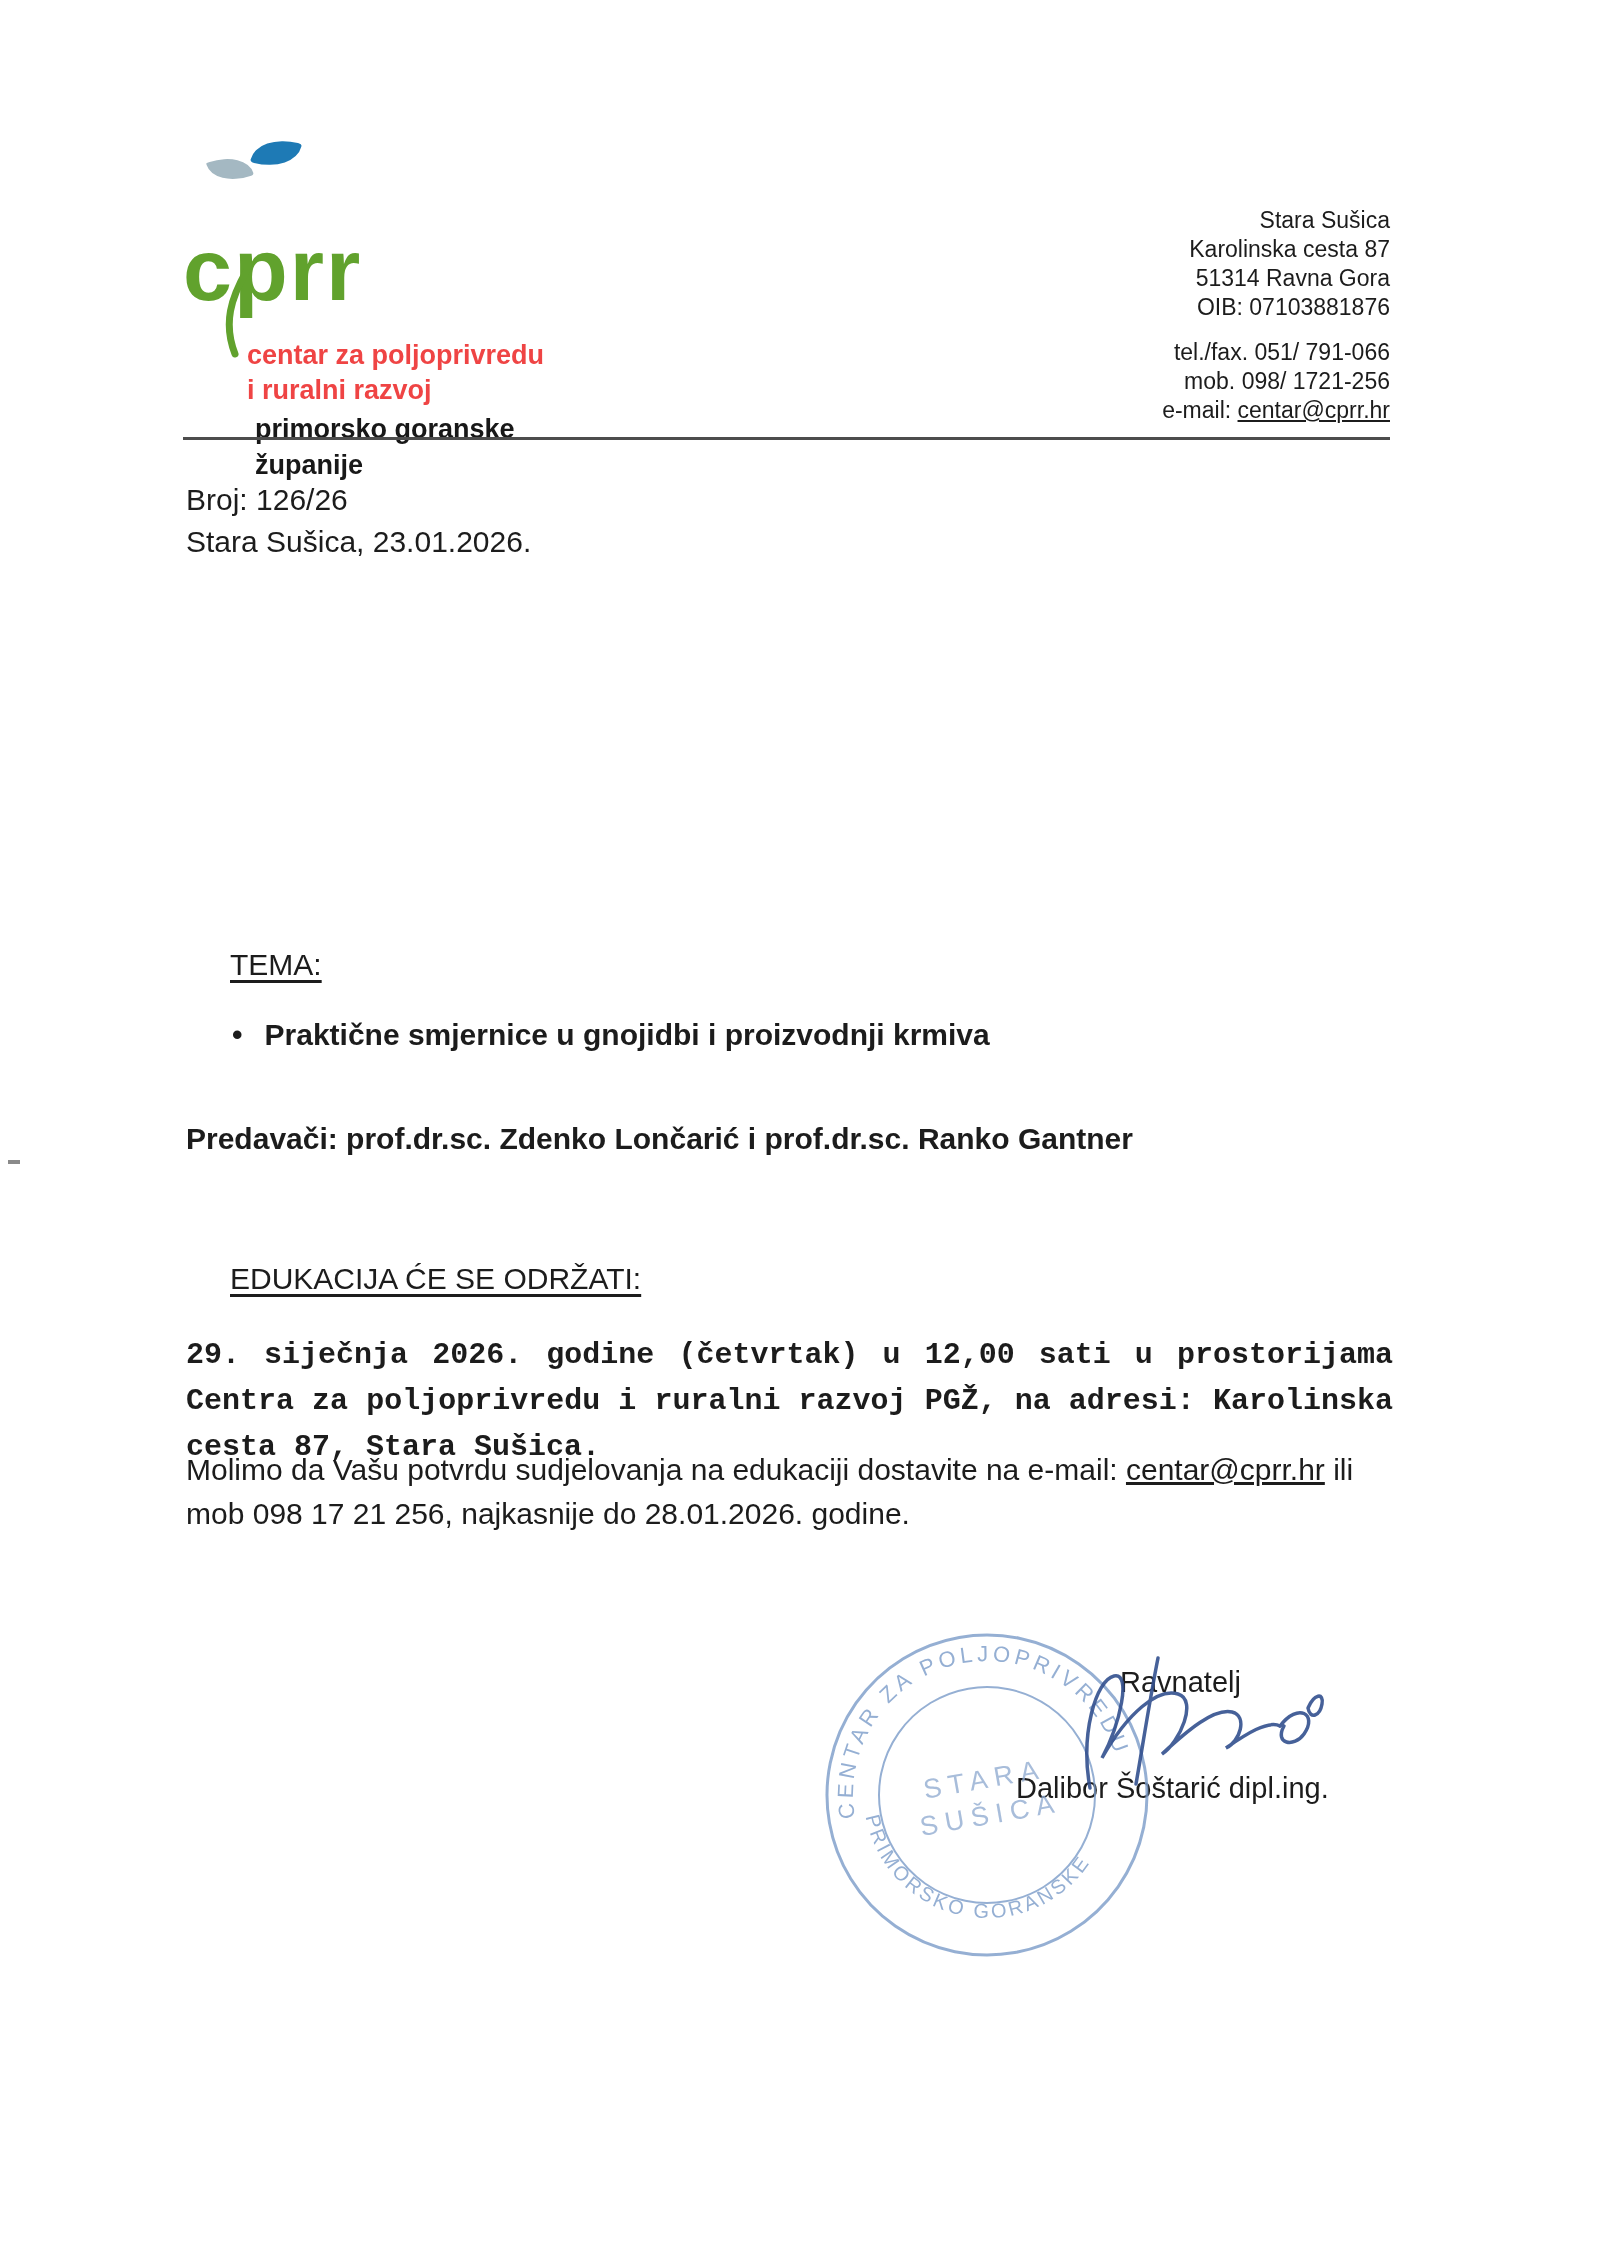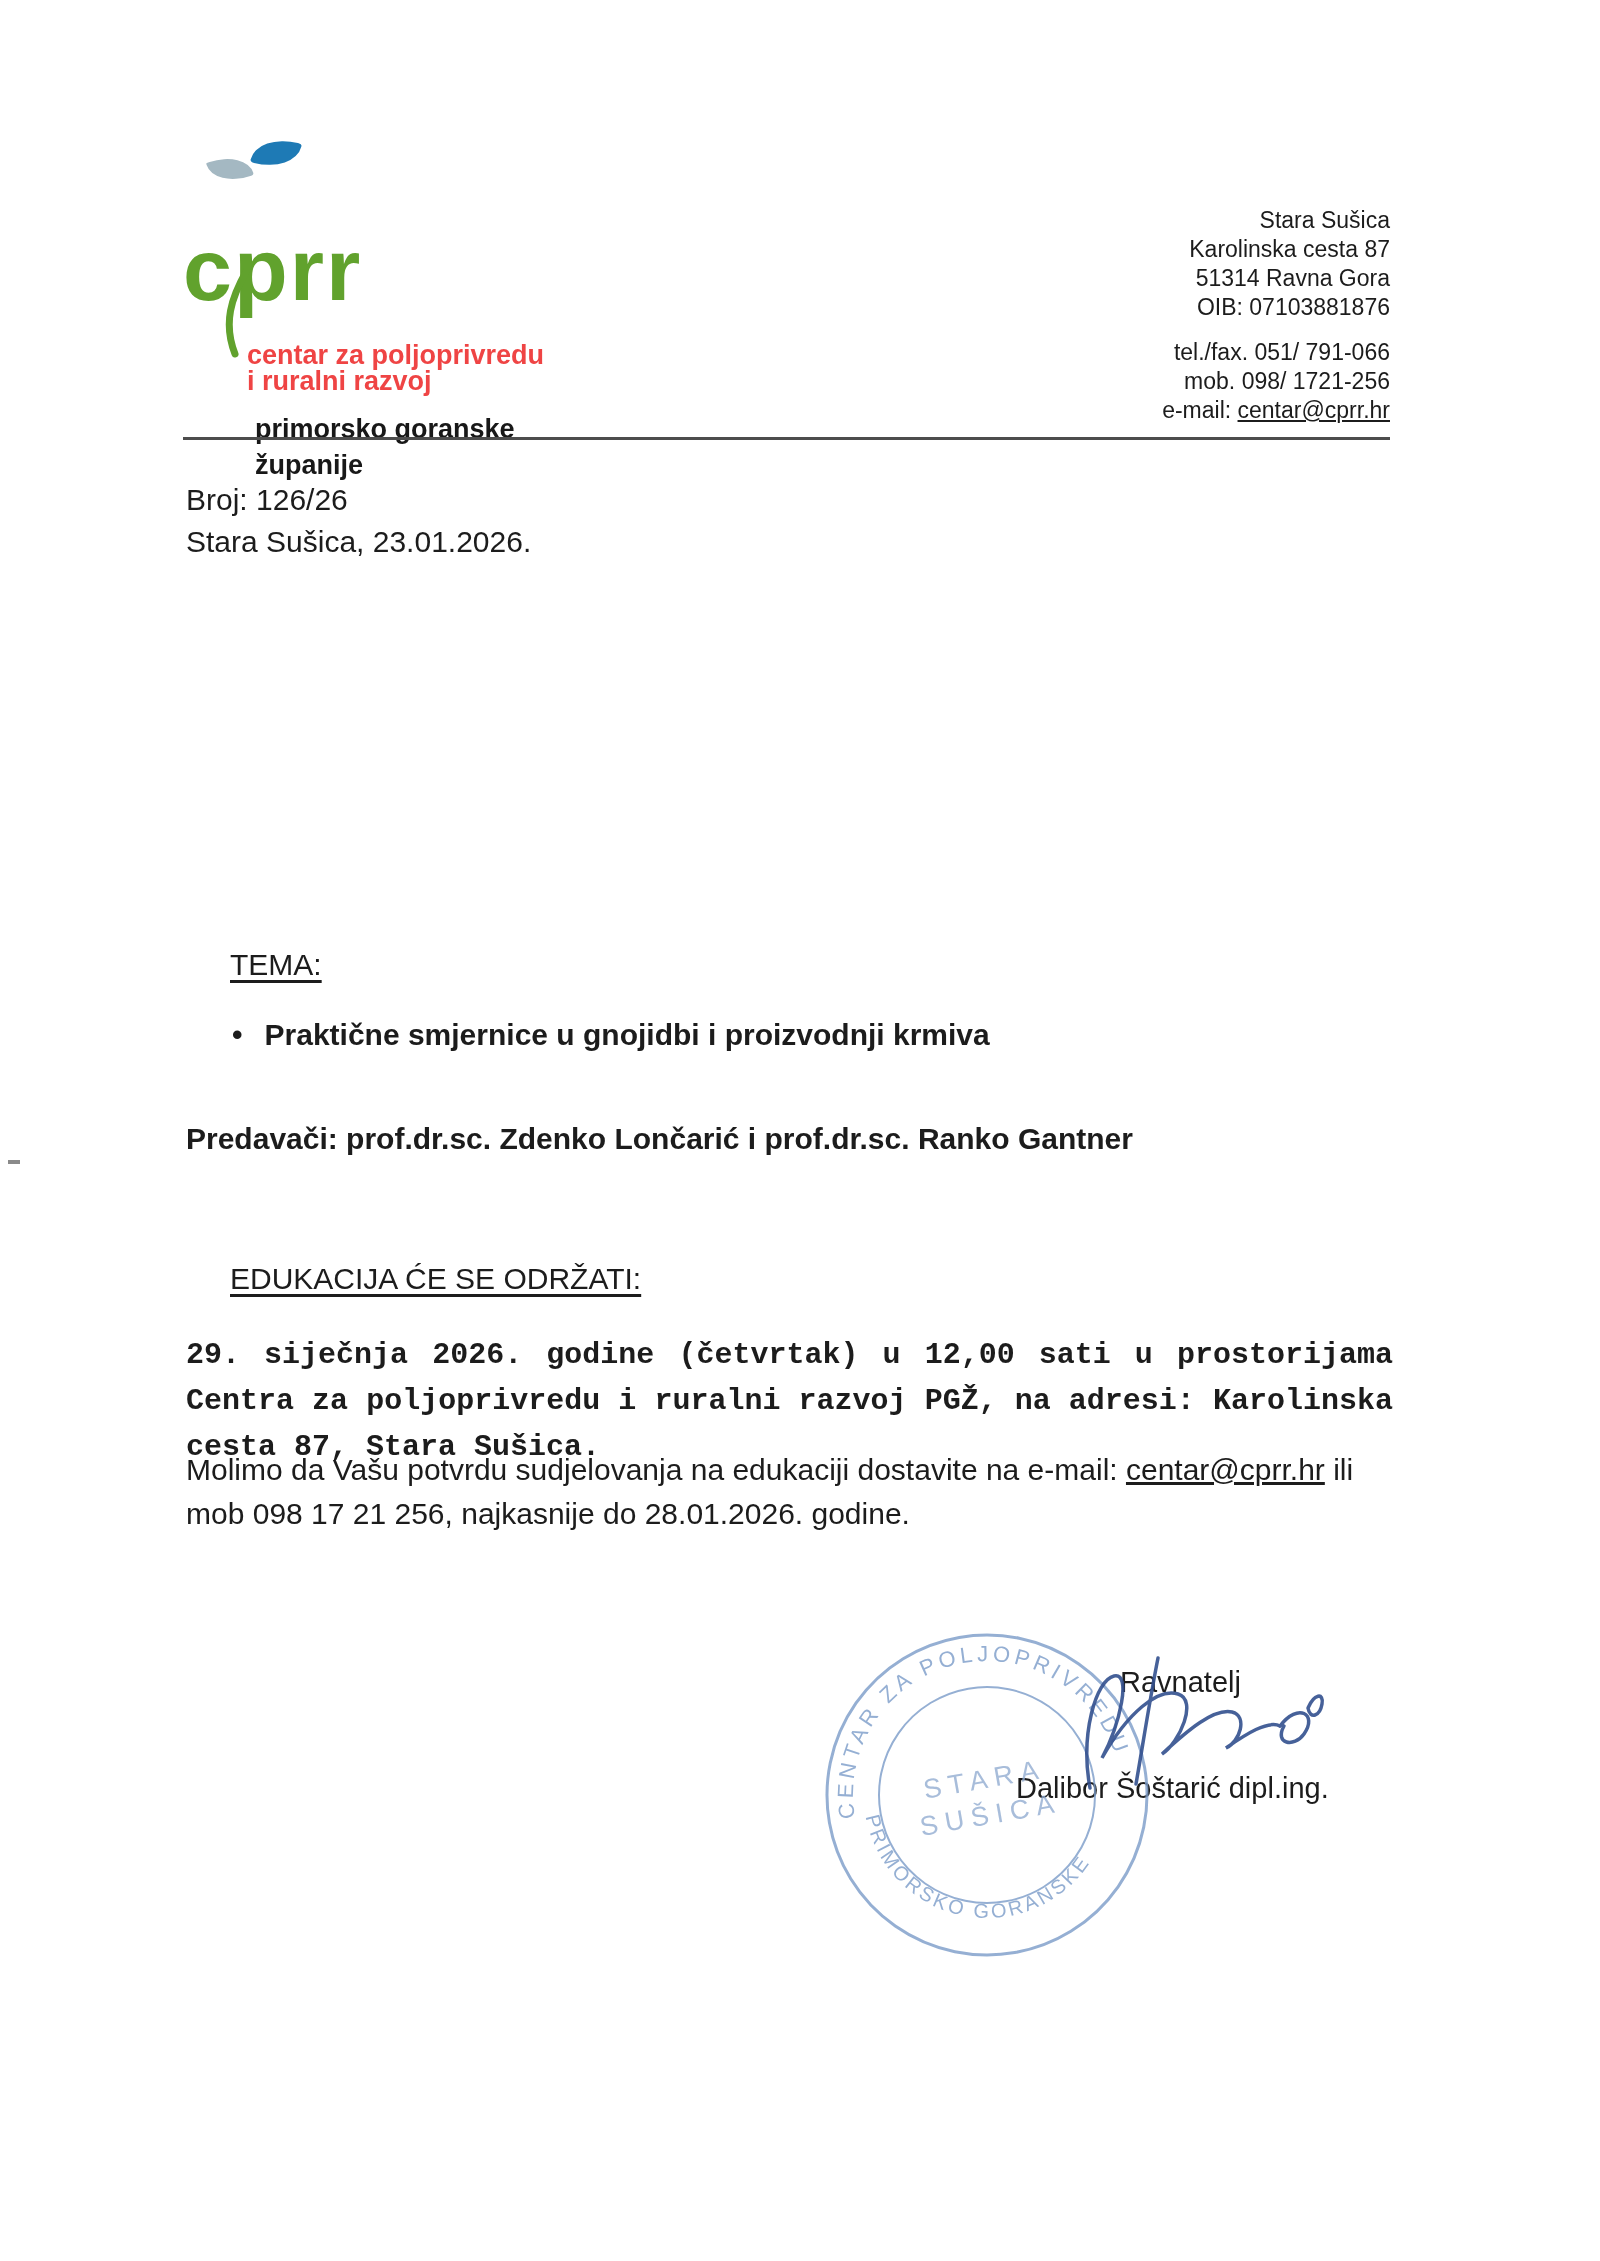--- a/index.html
+++ b/index.html
@@ -30,21 +30,21 @@
   .leaf-blue {
     left: 70px; top: -12px; width: 46px; height: 30px;
     background: #1e7ab5; border-radius: 100% 8% 100% 10%;
     transform: rotate(14deg);
   }
   .logo-stem { position: absolute; left: 30px; top: 118px; }
   .logo-tag { position: absolute; font-size: 27px; line-height: 1; white-space: nowrap; }
   .tag-green { color: #ef4444; font-weight: 700; }
   .tag-black { color: #181818; font-weight: 700; }
   .tag1 { left: 64px; top: 192px; }
-  .tag2 { left: 64px; top: 218px; }
+  .tag2 { left: 64px; top: 227px; }
   .tag3 { left: 72px; top: 266px; }
   .tag4 { left: 72px; top: 302px; }
 
   
   .contact {
     position: absolute; right: 210px; top: 206px;
     text-align: right; font-size: 23px; line-height: 29px; color: #1c1c1c;
   }
   .contact-gap { height: 16px; }
   .email-link { color: #1c1c1c; text-decoration: underline; cursor: pointer; }

